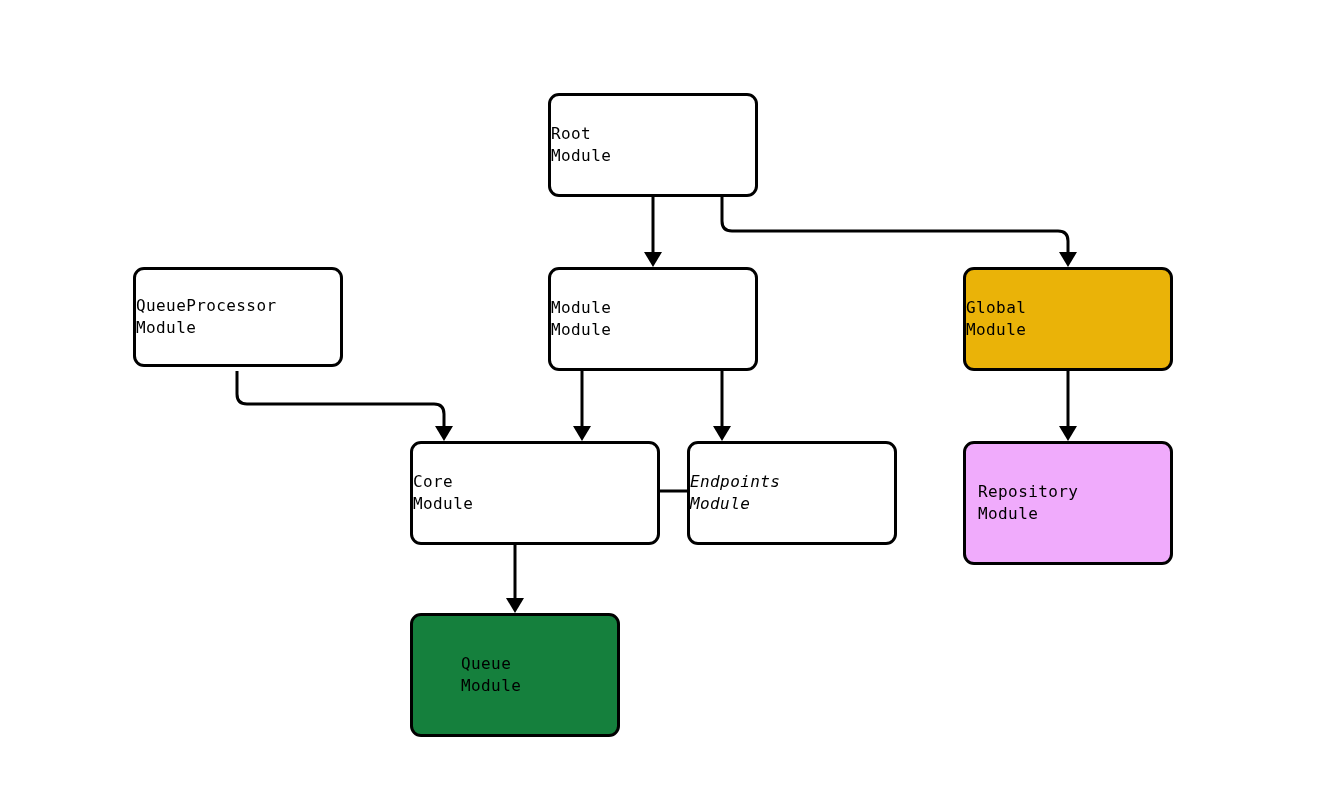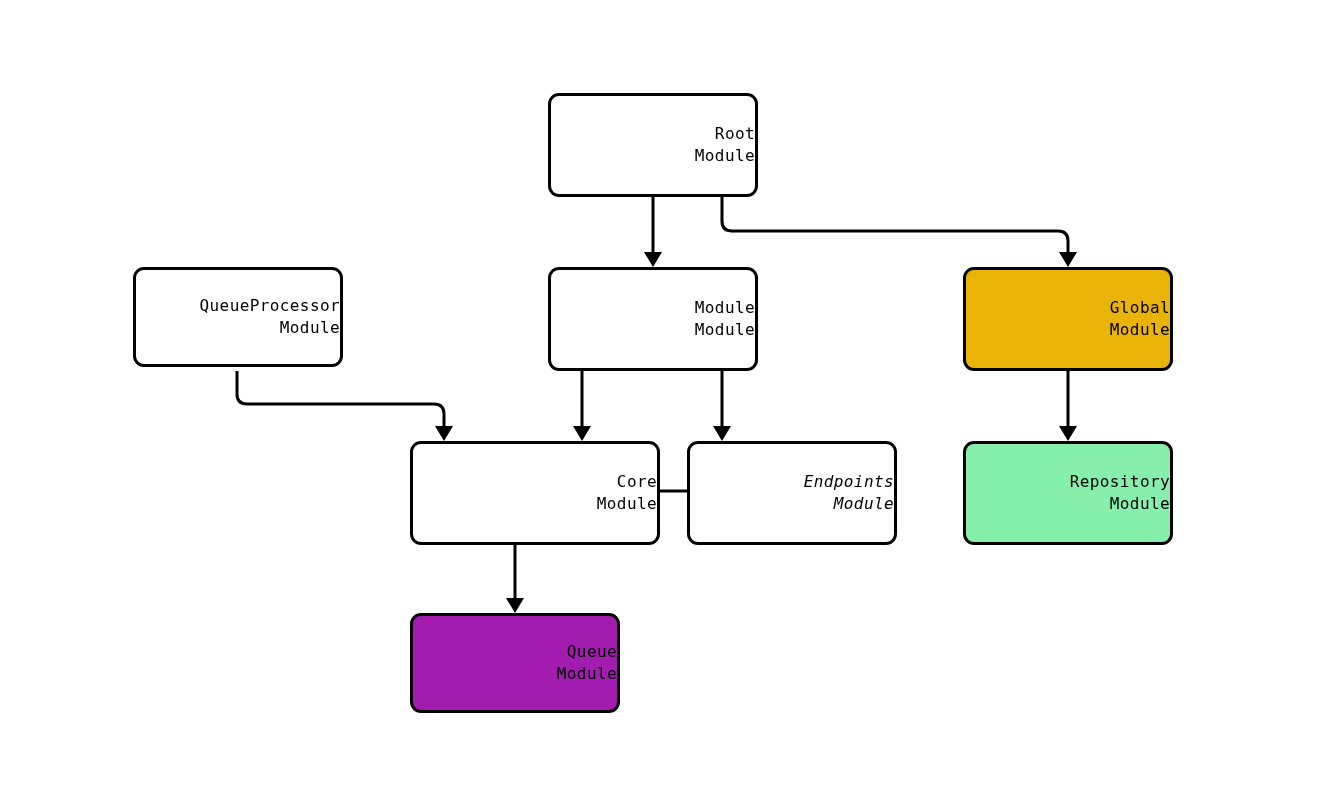--- a/index.html
+++ b/index.html
@@ -29,21 +29,21 @@
     pointer-events: none;
   }
   .node {
     position: absolute;
     box-sizing: border-box;
     background: #ffffff;
     border: 3px solid #000000;
     border-radius: 11px;
     display: flex;
     flex-direction: column;
-    align-items: flex-end;
+    align-items: flex-start;
     justify-content: center;
     z-index: 2;
   }
   .node-line {
     font-family: "DejaVu Sans Mono", "Liberation Mono", monospace;
     font-size: 16px;
     line-height: 22px;
     color: #000000;
     white-space: pre;
     letter-spacing: 0.4px;
@@ -101,23 +101,23 @@
   <div class="node" style="left: 410px; top: 441px; width: 250px; height: 104px; border-color: rgb(0, 0, 0); background: rgb(255, 255, 255);">
     <span class="node-line">Core</span>
     <span class="node-line">Module</span>
   </div>
 
   <div class="node" style="left: 687px; top: 441px; width: 210px; height: 104px; border-color: rgb(0, 0, 0); background: rgb(255, 255, 255); font-style: italic;">
     <span class="node-line">Endpoints</span>
     <span class="node-line">Module</span>
   </div>
 
-  <div class="node" style="left: 963px; top: 441px; width: 210px; height: 104px; border-color: rgb(0, 0, 0); background: #86efac;">
+  <div class="node" style="left: 963px; top: 441px; width: 210px; height: 124px; border-color: rgb(0, 0, 0); background: #f0abfc; padding-left: 12px;">
     <span class="node-line">Repository</span>
     <span class="node-line">Module</span>
   </div>
 
-  <div class="node" style="left: 410px; top: 613px; width: 210px; height: 100px; border-color: rgb(0, 0, 0); background: #a21caf;">
+  <div class="node" style="left: 410px; top: 613px; width: 210px; height: 124px; border-color: rgb(0, 0, 0); background: #15803d; padding-left: 48px;">
     <span class="node-line">Queue</span>
     <span class="node-line">Module</span>
   </div>
 
 </div>
 
 </body></html>

